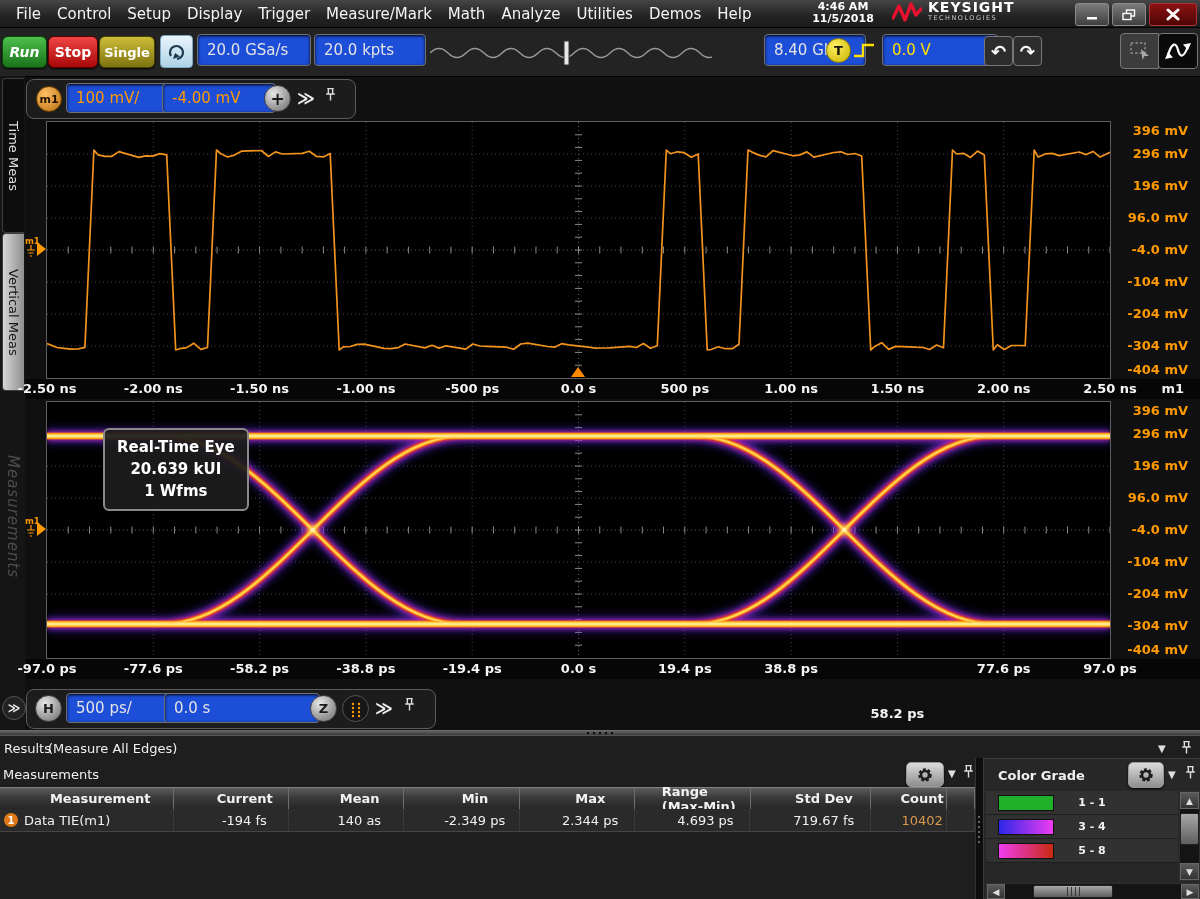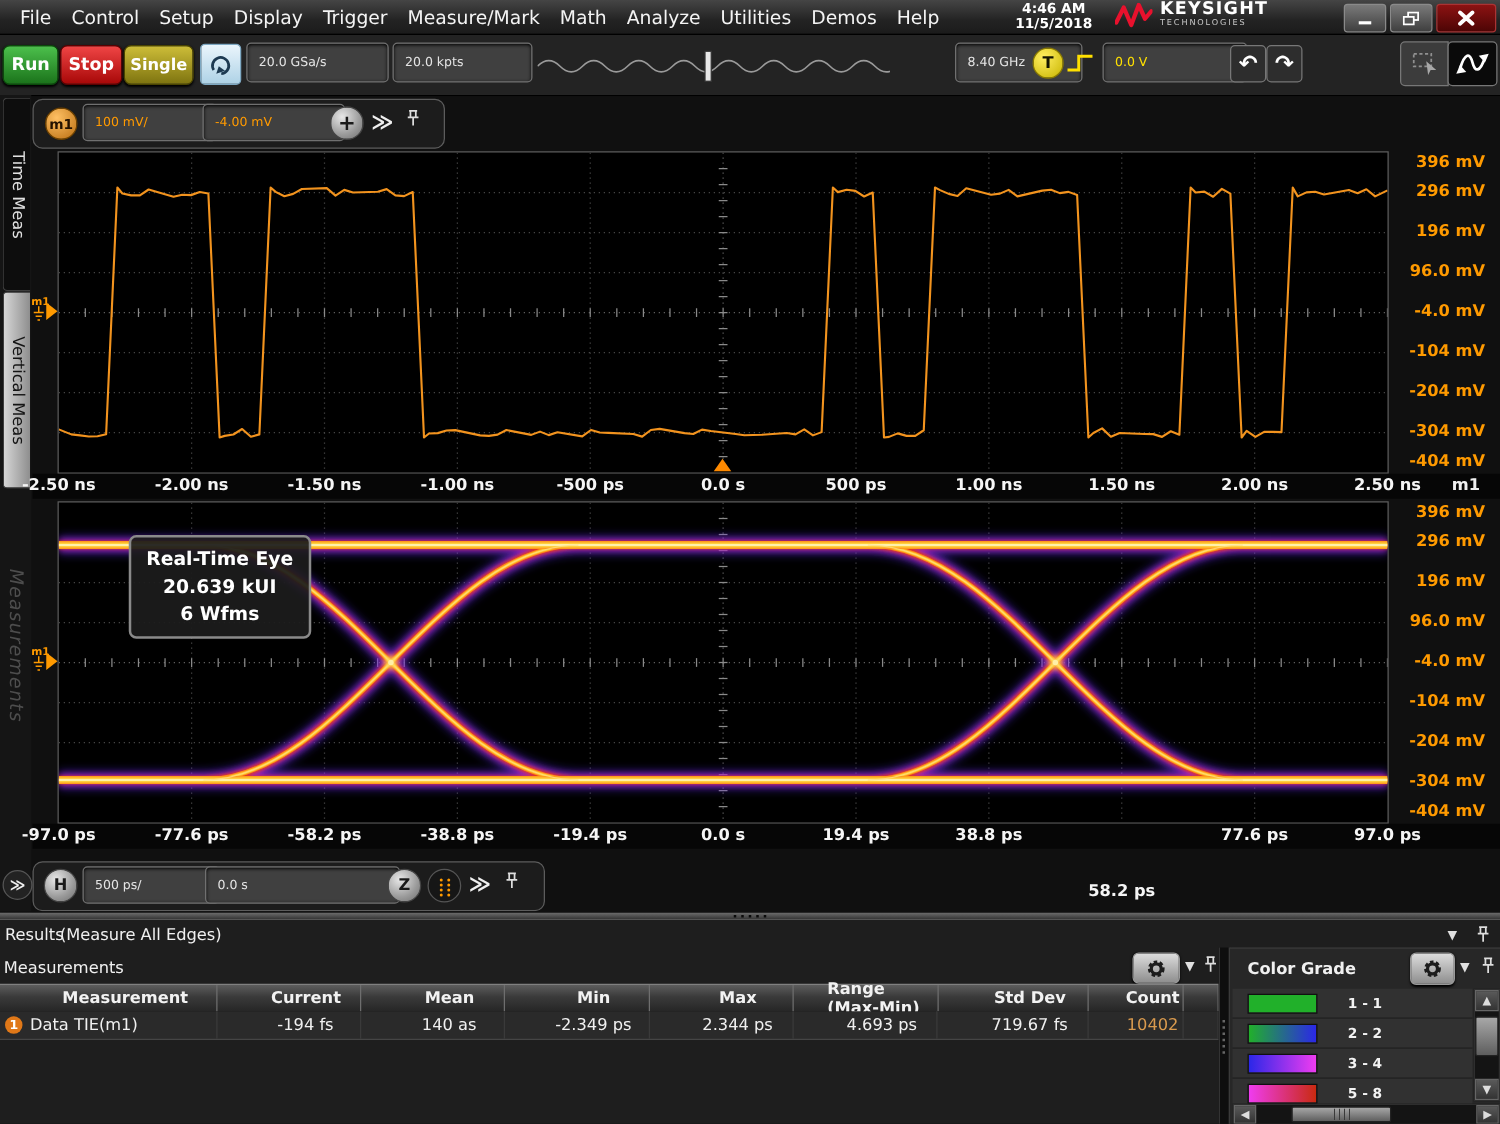--- a/index.html
+++ b/index.html
@@ -17,22 +17,22 @@
   .brand-text{margin-left:6px;line-height:11px;}
   .brand-name{font-size:14px;font-weight:bold;color:#fff;letter-spacing:1px;}
   .brand-sub{font-size:6.5px;color:#c8c8c8;letter-spacing:1.5px;}
   .winbtn{top:3px;height:21px;border-radius:3px;border:1px solid #8a8a8a;
     background:linear-gradient(#7a7a7a,#3f3f3f);display:flex;align-items:center;justify-content:center;}
   .winbtn.close{background:linear-gradient(#8c1212,#4d0505);border-color:#a33;}
   
   .toolbar{left:0;top:28px;width:1200px;height:48px;background:#232323;border-bottom:1px solid #000;}
   .acqbtn{top:8px;height:30px;border-radius:6px;color:#fff;font-weight:bold;font-size:14px;
     display:flex;align-items:center;justify-content:center;box-shadow:0 1px 2px #000;}
-  .fld{background:#404040;border:1px solid #707070;border-radius:4px;box-shadow:inset 0 1px 3px #000;
-    display:flex;align-items:center;padding:0 9px;font-size:10px;white-space:nowrap;text-align:right;}
+  .fld{background:#1d4ed8;border:1px solid #707070;border-radius:4px;box-shadow:inset 0 1px 3px #000;
+    display:flex;align-items:center;padding:0 9px;font-size:15px;white-space:nowrap;text-align:right;}
   .org{color:#ff9a00;} .yel{color:#ffe000;} .wht{color:#e4e4e4;}
   .roundbtn{border-radius:50%;display:flex;align-items:center;justify-content:center;font-weight:bold;}
   .gray3d{background:radial-gradient(circle at 35% 30%,#e8e8e8,#9a9a9a 60%,#6e6e6e);color:#1a1a1a;border:1px solid #444;}
   .chev{color:#f0f0f0;font-size:17px;font-weight:bold;}
   .sqbtn{border-radius:4px;border:1px solid #777;display:flex;align-items:center;justify-content:center;}
   
   .barbox{border:1px solid #5c5c5c;border-radius:8px;background:#1c1c1c;}
   
   .sidebar{left:0;top:76px;width:25px;height:660px;background:#151515;}
   .vtab{writing-mode:vertical-rl;text-align:center;border:1px solid #3e3e3e;border-right:none;
@@ -127,21 +127,21 @@
     <rect x="1" y="4.5" width="8" height="6" fill="#555" stroke="#fff" stroke-width="1.4"></rect>
   </svg>
 </div>
 <div class="abs winbtn close" style="left:1149px;width:46px;">
   <svg width="14" height="13">
     <path d="M2 2 L12 11 M12 2 L2 11" stroke="#fff" stroke-width="3" stroke-linecap="round"></path>
   </svg>
 </div>
 
 <div class="abs toolbar"></div>
-<div class="abs acqbtn" style="left:2px;top:36px;width:43px;background:linear-gradient(#4cc04c,#1b731b);border:1px solid #0a4a0a;">Run</div>
+<div class="abs acqbtn" style="left:2px;top:36px;width:43px;background:linear-gradient(#4cc04c,#1b731b);border:1px solid #0a4a0a;font-style:italic;">Run</div>
 <div class="abs acqbtn" style="left:48px;top:36px;width:48px;background:linear-gradient(#f04545,#a80808);border:1px solid #5c0000;">Stop</div>
 <div class="abs acqbtn" style="left:99px;top:36px;width:54px;font-size:13px;background:linear-gradient(#cdbd38,#7e7410);border:1px solid #4a4400;">Single</div>
 <div class="abs sqbtn" style="left:160px;top:35px;width:31px;height:31px;background:linear-gradient(#eaf5fc,#aed2e6);border-color:#7ea8c2;">
   <svg width="20" height="18">
     <path d="M4 13 A6.5 6.5 0 1 1 10 16" fill="none" stroke="#1d3a52" stroke-width="2.2"></path>
     <polygon points="6,16 13,13.5 8,10" fill="#1d3a52"></polygon>
   </svg>
 </div>
 <div class="abs fld wht" style="left:197px;top:34px;width:94px;height:30px;">20.0 GSa/s</div>
 <div class="abs fld wht" style="left:314px;top:34px;width:92px;height:30px;">20.0 kpts</div>
@@ -425,21 +425,21 @@
       <path d="M0,34H1063M0,222H1063" fill="none" stroke="#fff2b0" stroke-width="1.6" opacity="0.95"></path>
       <path d="M115.75,222C225.75,222 305.75,34 415.75,34M115.75,34C225.75,34 305.75,222 415.75,222M647.25,222C757.25,222 837.25,34 947.25,34M647.25,34C757.25,34 837.25,222 947.25,222" fill="none" stroke="#ffe080" stroke-width="1" opacity="0.8"></path>
       <circle cx="265.75" cy="128" r="5" fill="#ffd95e" filter="url(#b2)"></circle>
       <circle cx="265.75" cy="128" r="2.2" fill="#fff0a8"></circle>
       <circle cx="797.25" cy="128" r="5" fill="#ffd95e" filter="url(#b2)"></circle>
       <circle cx="797.25" cy="128" r="2.2" fill="#fff0a8"></circle>
     </svg>
   <div class="abs annot" style="left:56px;top:26px;">
     <div>Real-Time Eye</div>
     <div>20.639 kUI</div>
-    <div>6 Wfms</div>
+    <div>1 Wfms</div>
   </div>
 </div>
 <svg class="abs" style="left:25px;top:515px;" width="22" height="28" viewBox="0 0 22 28">
   <text x="0" y="9" fill="#ff9a00" font-size="8.5" font-weight="bold">m1</text>
   <path d="M6 10 v5 M2 15 h8 M3.5 18 h5 M5 21 h2" stroke="#ff9a00" stroke-width="1.2" fill="none"></path>
   <polygon points="12,7 21,14 12,21" fill="#ff9a00"></polygon>
 </svg>
 <div class="abs ycol" id="ycol2" style="left:1112px;top:402px;">
     <div class="ylab first" style="top: 0px;">396 mV</div>
     <div class="ylab" style="top: 32px;">296 mV</div>
@@ -572,24 +572,20 @@
     <div class="abs ddarrow" style="left:184px;top:10px;">▼</div>
     <svg class="abs" style="left:200px;top:6px;" width="13" height="15" viewBox="0 0 12 14">
       <path d="M3 1.5 h6 M4 1.5 v4.5 M8 1.5 v4.5 M2 6.5 h8 M6 6.5 v6" stroke="#ddd" stroke-width="1.3" fill="none"></path>
     </svg>
     <div class="abs" id="cg-list" style="left:2px;top:32px;width:192px;">
         <div class="cg-row">
           <span class="cg-swatch" style="background: linear-gradient(90deg, rgb(33, 176, 42), rgb(33, 176, 42));"></span>
           <span class="cg-label">1 - 1</span>
         </div>
         <div class="cg-row">
-          <span class="cg-swatch" style="background: linear-gradient(90deg, rgb(33, 176, 42), rgb(43, 39, 232));"></span>
-          <span class="cg-label">2 - 2</span>
-        </div>
-        <div class="cg-row">
           <span class="cg-swatch" style="background: linear-gradient(90deg, rgb(43, 39, 232), rgb(239, 60, 240));"></span>
           <span class="cg-label">3 - 4</span>
         </div>
         <div class="cg-row">
           <span class="cg-swatch" style="background: linear-gradient(90deg, rgb(239, 60, 240), rgb(201, 42, 16));"></span>
           <span class="cg-label">5 - 8</span>
         </div>
       </div>
 
     <div class="abs scrolltrack" style="left:195px;top:32px;width:19px;height:88px;">

